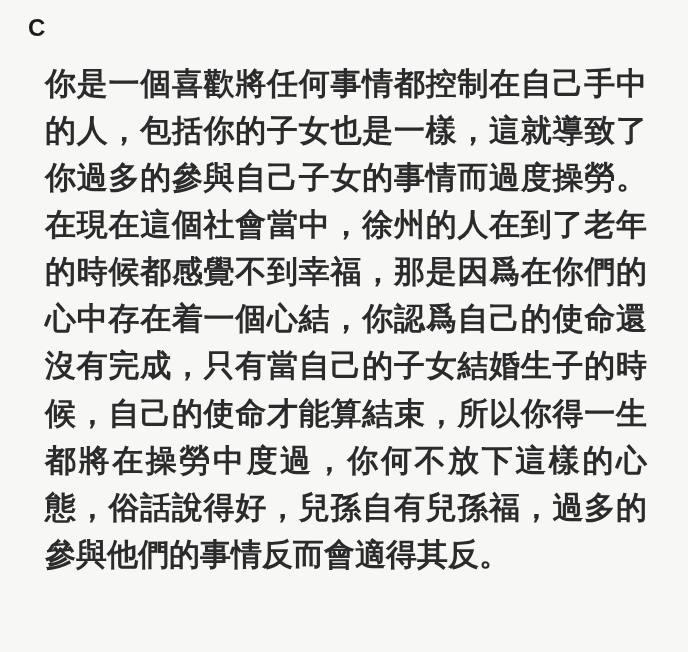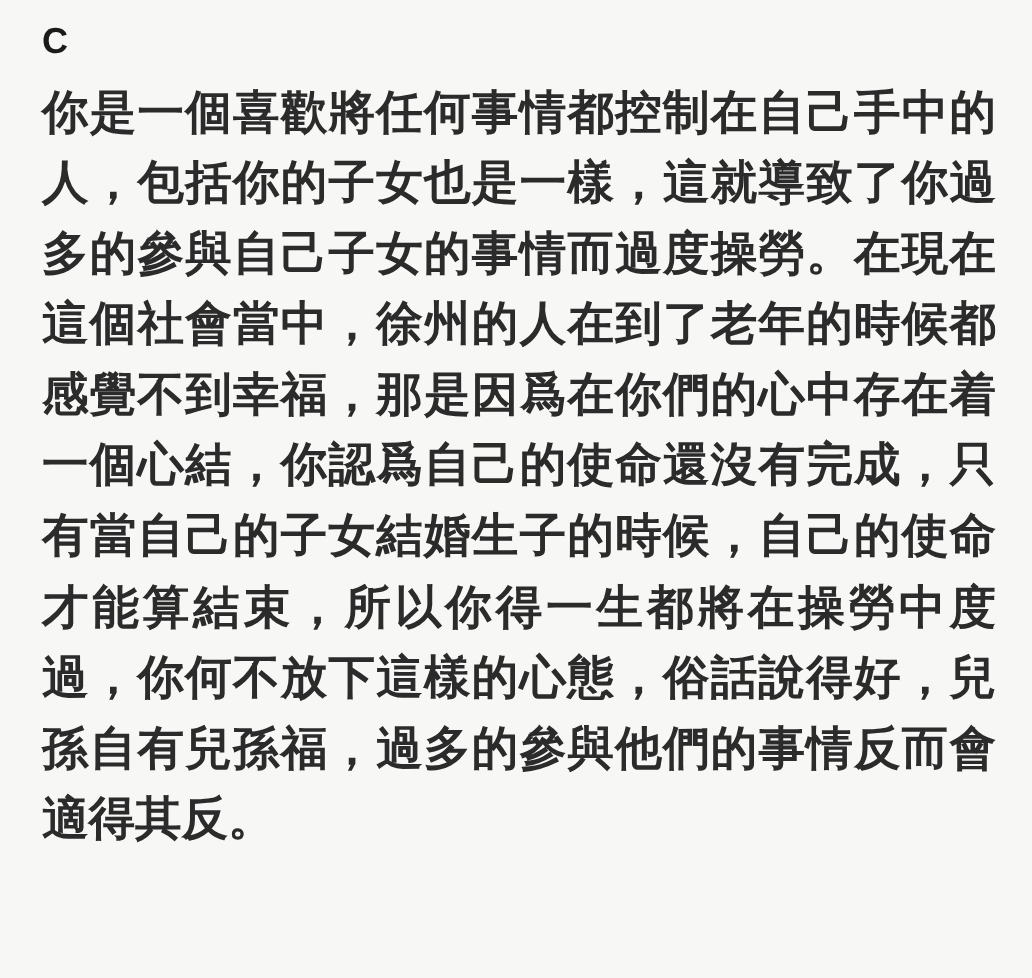--- a/index.html
+++ b/index.html
@@ -27,21 +27,21 @@
     line-height: 1.2;
     margin: 0 0 8px 0;
     letter-spacing: 0.5px;
   }
   .body-text {
     font-size: 31px;
     font-weight: bold;
     color: #2b2b2b;
     line-height: 1.52;
     letter-spacing: 0px;
-    margin: 0;
+    margin: 17px;
     text-align: justify;
     text-justify: inter-character;
     word-break: break-all;
   }
 </style>
 </head>
 <body>
 
 <div class="page">
   <h1 class="heading">C</h1>

